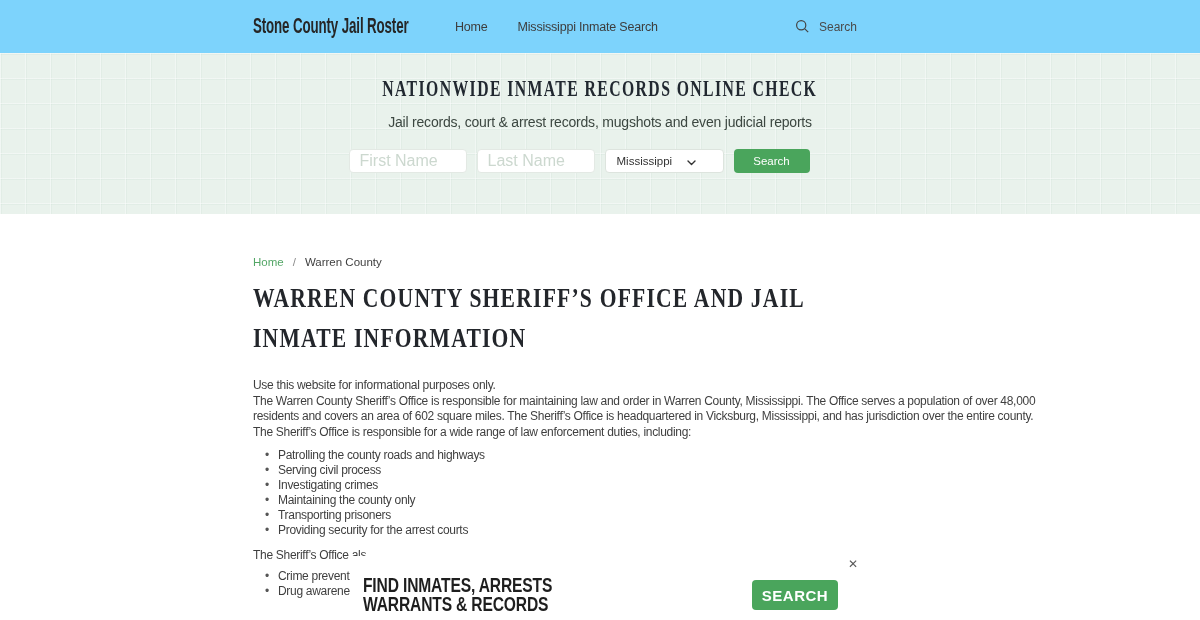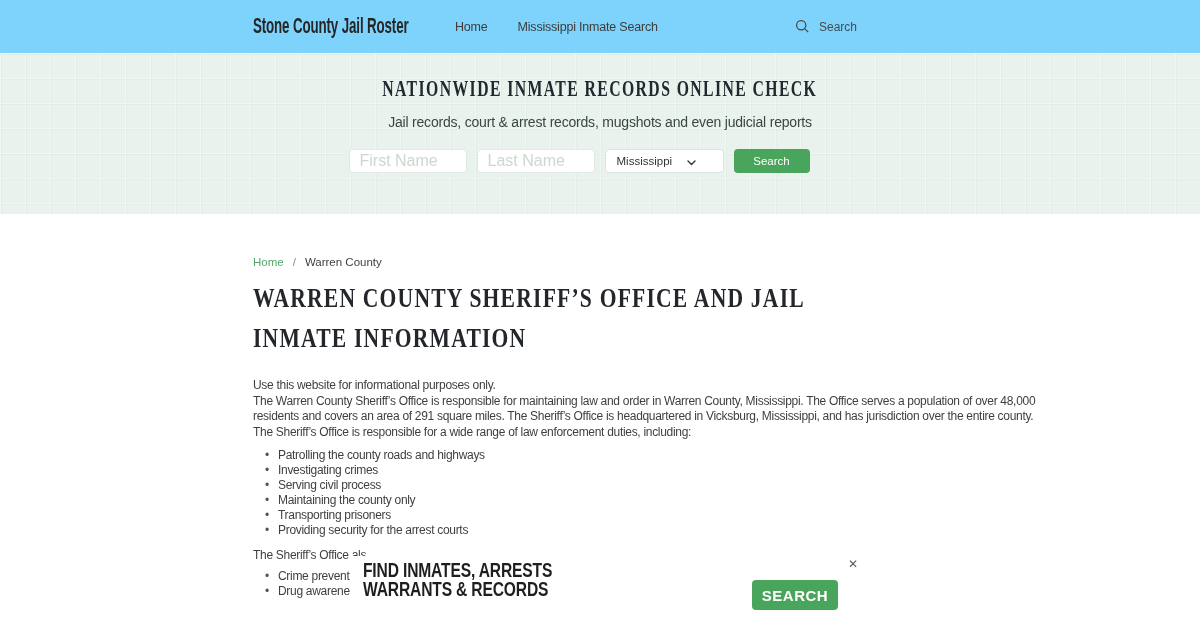--- a/index.html
+++ b/index.html
@@ -83,21 +83,21 @@
   .duties li::before { content:"\2022"; position:absolute; left:12px;
                        color:#555; }
   .p-partial { margin-top:10px; }
   .duties-2 { margin-top:6px; }
 
   
   .ad { position:absolute; left:350px; top:556px; width:516px; height:64px;
         background:#fff; }
   .ad-close { position:absolute; top:2px; right:8px; font-size:12px;
               color:#5a5a5a; cursor:pointer; line-height:12px; }
-  .ad-title { position:absolute; left:13px; top:5px; }
+  .ad-title { position:absolute; left:13px; top:20px; }
   .ad-title-line { display:block; white-space:nowrap; font-weight:700;
                    font-size:20px; line-height:19px; color:#1e1e1e;
                    letter-spacing:-.2px; transform:scaleX(.78);
                    transform-origin:0 50%; }
   .ad-search-btn { position:absolute; right:28px; top:24px; width:86px;
                    height:30px; font-size:15px; font-weight:700;
                    letter-spacing:.5px; }
 </style>
 </head>
 <body>
@@ -152,29 +152,29 @@
 
   <h1 class="h1">
     <span class="h1-line">WARREN COUNTY SHERIFF’S OFFICE AND JAIL</span>
     <span class="h1-line">INMATE INFORMATION</span>
   </h1>
 
   <p class="body-text p-intro">Use this website for informational purposes only.</p>
 
   <div class="body-text p-block">
     <span class="p-line">The Warren County Sheriff’s Office is responsible for maintaining law and order in Warren County, Mississippi. The Office serves a population of over 48,000</span>
-    <span class="p-line">residents and covers an area of 291 square miles. The Sheriff’s Office is headquartered in Vicksburg, Mississippi, and has jurisdiction over the entire county.</span>
+    <span class="p-line">residents and covers an area of 602 square miles. The Sheriff’s Office is headquartered in Vicksburg, Mississippi, and has jurisdiction over the entire county.</span>
   </div>
 
   <p class="body-text p-block">The Sheriff’s Office is responsible for a wide range of law enforcement duties, including:</p>
 
   <ul class="body-text duties">
     <li>Patrolling the county roads and highways</li>
+    <li>Serving civil process</li>
     <li>Investigating crimes</li>
-    <li>Serving civil process</li>
     <li>Maintaining the county only</li>
     <li>Transporting prisoners</li>
     <li>Providing security for the arrest courts</li>
   </ul>
 
   <p class="body-text p-partial">The Sheriff’s Office als</p>
 
   <ul class="body-text duties duties-2">
     <li>Crime preventio</li>
     <li>Drug awareness</li>

